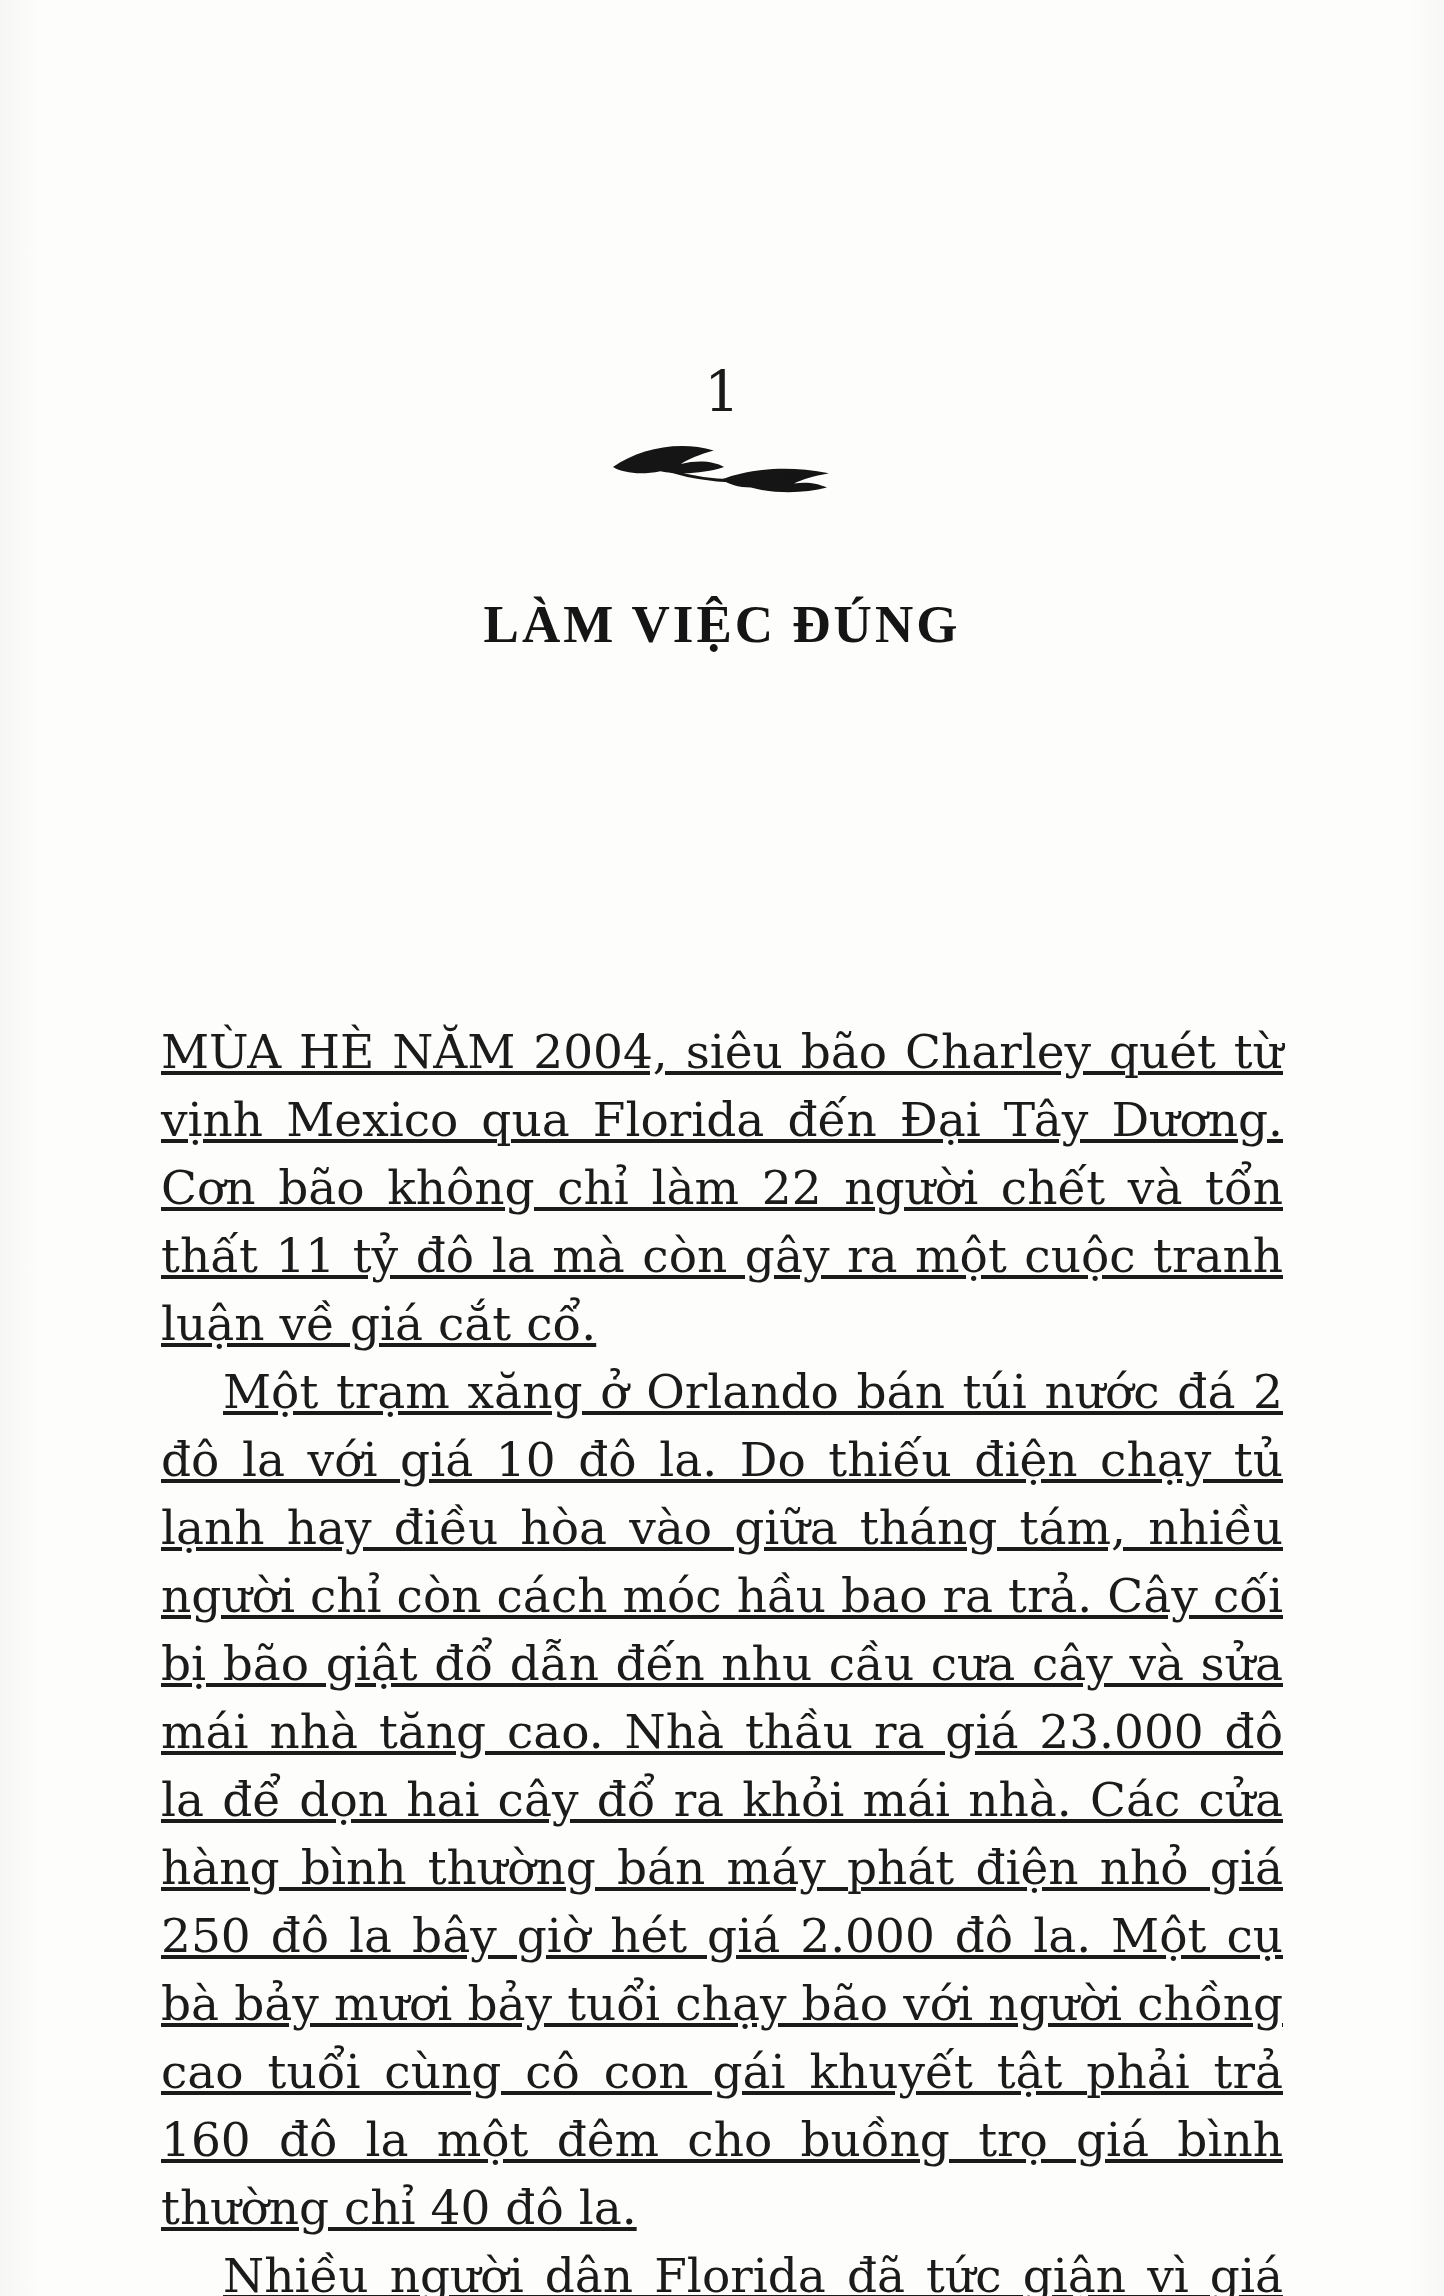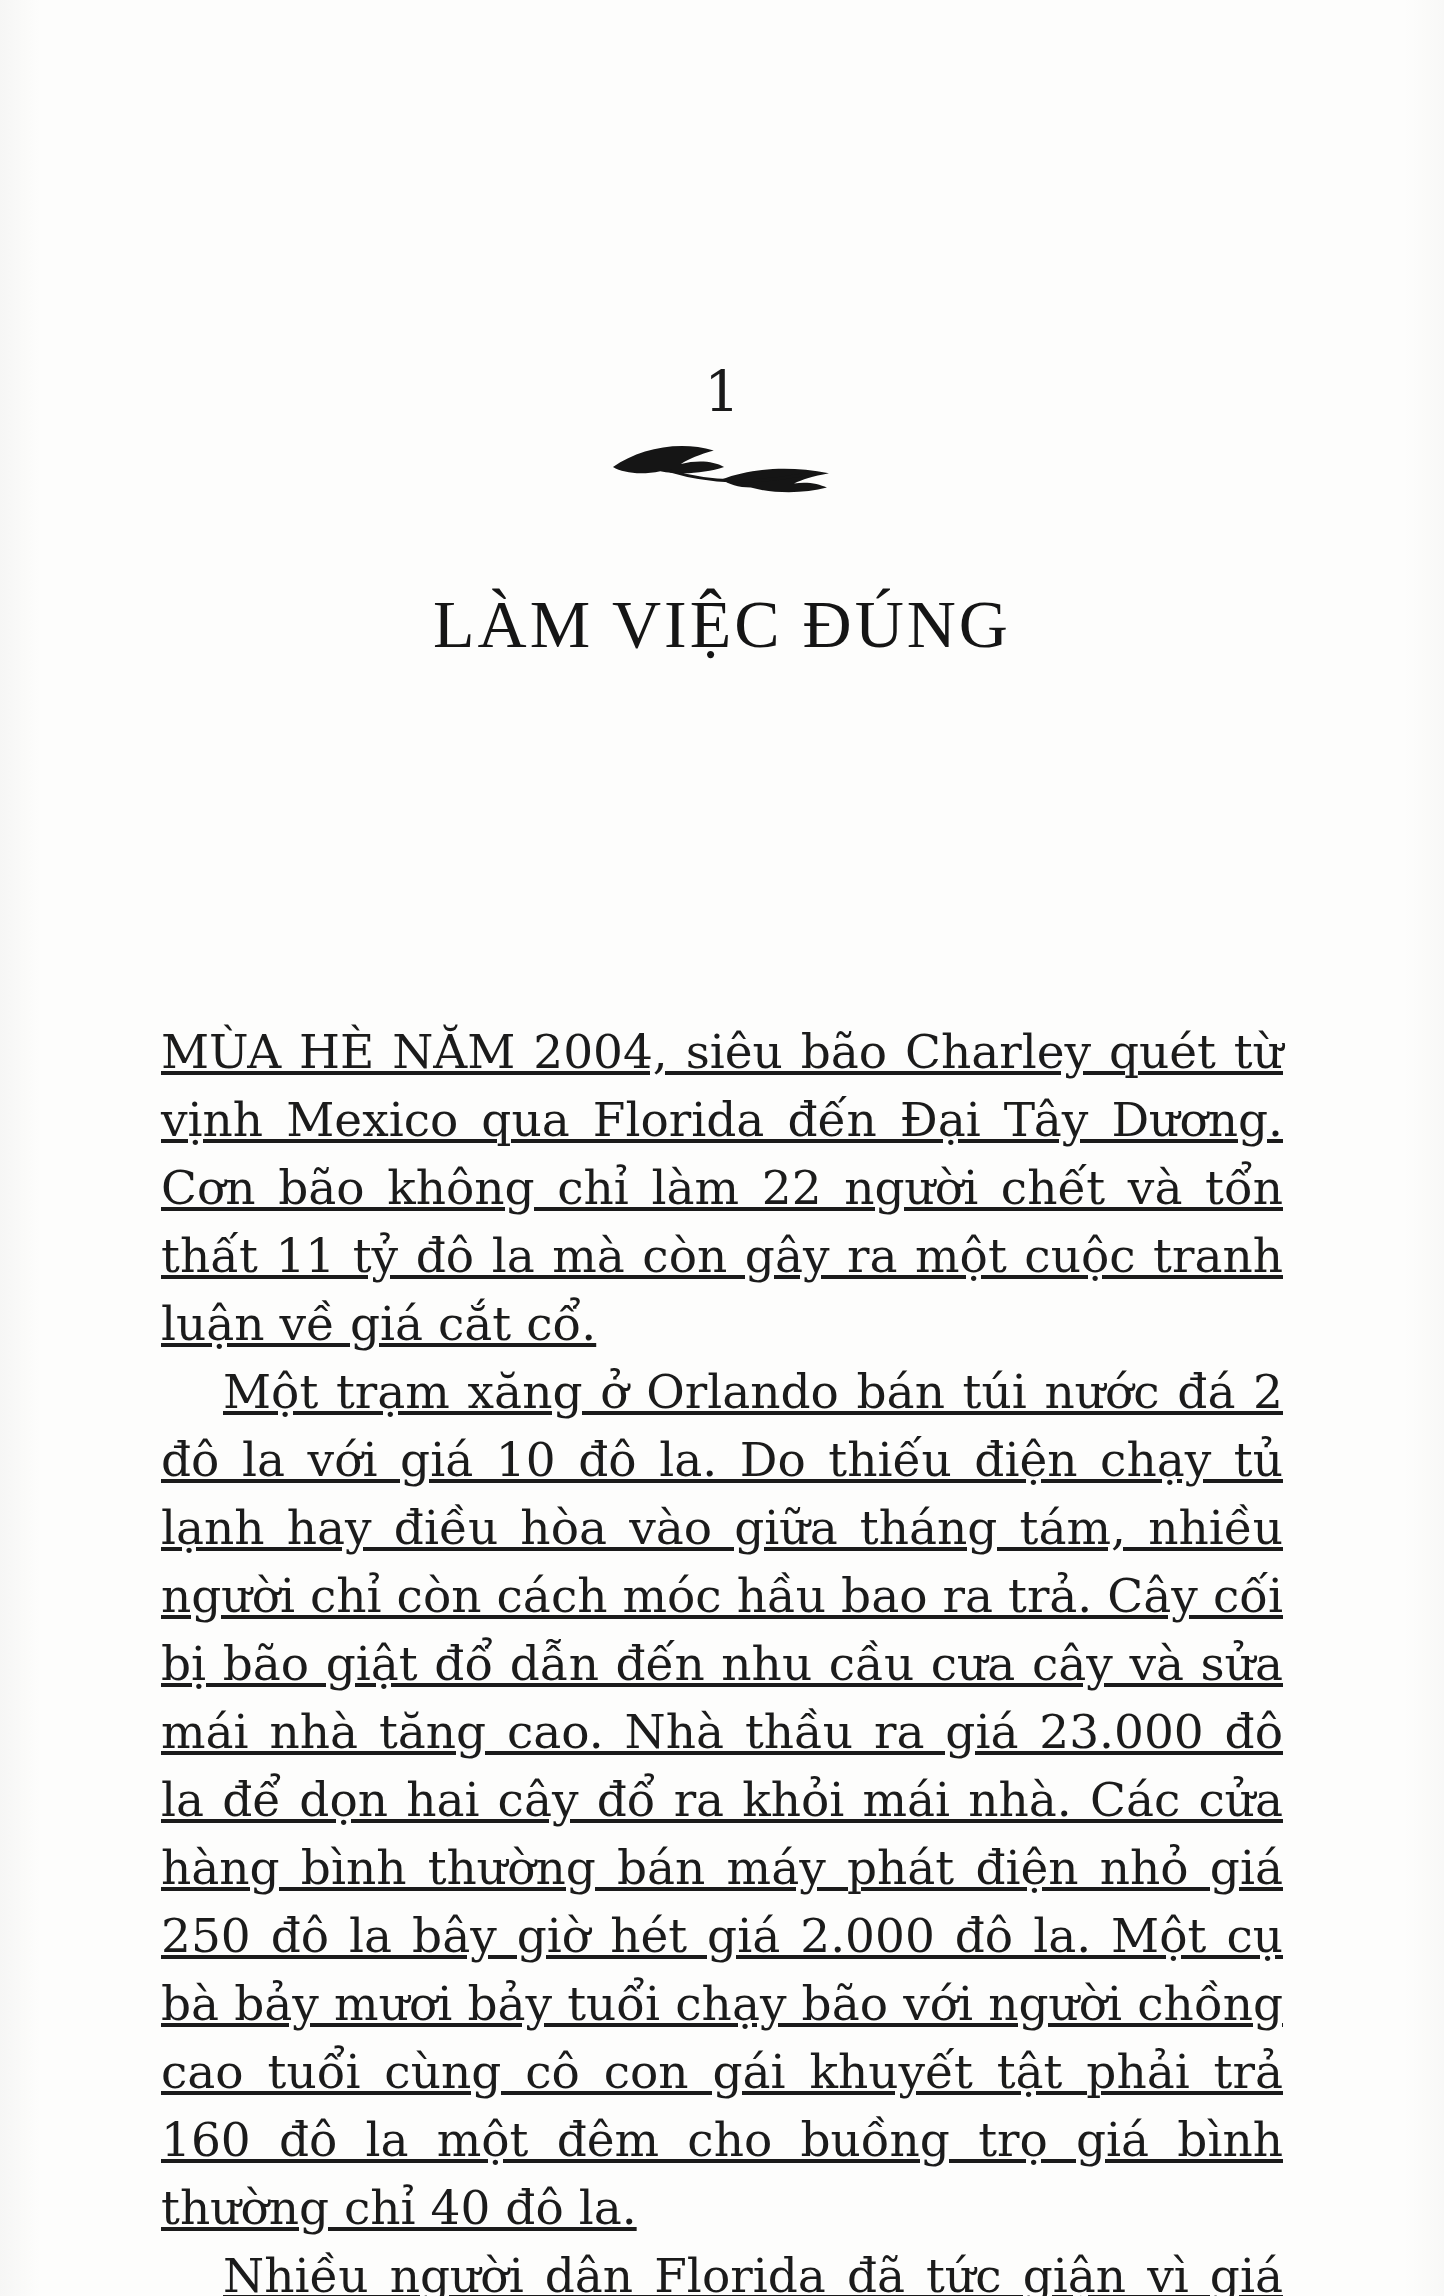--- a/index.html
+++ b/index.html
@@ -35,23 +35,23 @@
     margin-top: 8px;
     display: flex;
     justify-content: center;
   }
   .ornament-wrap svg {
     width: 250px;
     height: 72px;
   }
   .chapter-title {
     margin-top: 78px;
-    font-size: 68px;
+    font-size: 53px;
     line-height: 88px;
-    font-weight: 400;
+    font-weight: 700;
     letter-spacing: 3px;
     color: #151515;
     font-family: "Liberation Serif", "DejaVu Serif", serif;
   }
   .body-text {
     width: 1122px;
     margin: 350px auto 0 auto;
     font-size: 47px;
     line-height: 68px;
     text-align: justify;

